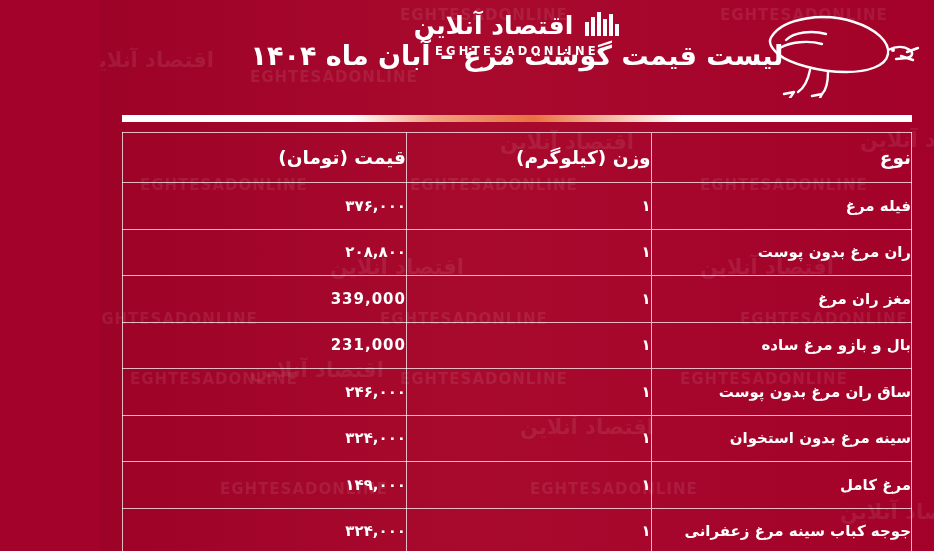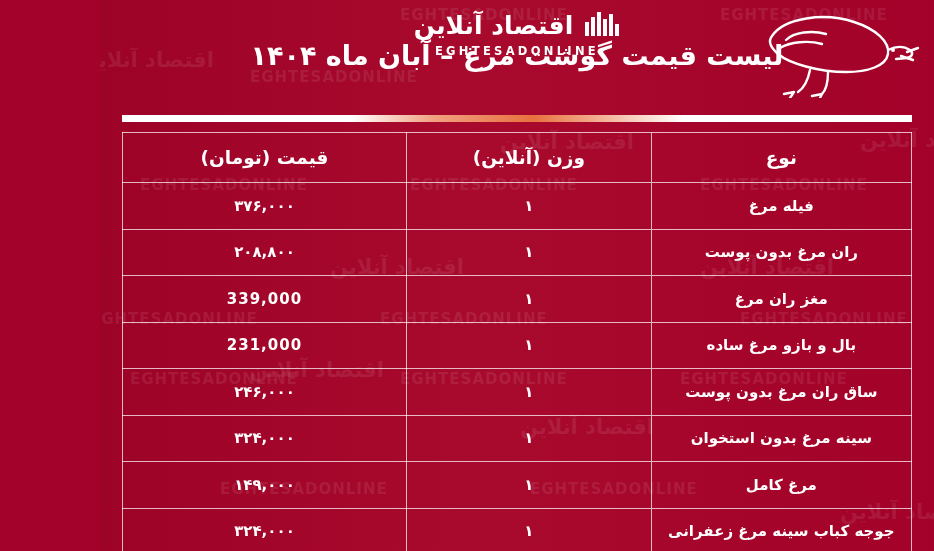--- a/index.html
+++ b/index.html
@@ -126,21 +126,21 @@
   }
   table.price-table {
     width: 100%;
     border-collapse: collapse;
     direction: rtl;
     table-layout: fixed;
   }
   table.price-table th,
   table.price-table td {
     border-bottom: 1px solid rgba(255,255,255,0.72);
-    text-align: center;
+    text-align: right;
     color: #ffffff;
     height: 45.5px;
     padding: 0;
     font-weight: bold;
   }
   table.price-table th {
     font-size: 18.5px;
     height: 49px;
   }
   table.price-table td {
@@ -239,21 +239,21 @@
   <div class="divider-wrap">
     <div class="divider"></div>
     <div class="divider-accent"></div>
   </div>
 
   <div class="table-wrap">
     <table class="price-table">
       <thead>
         <tr>
           <th class="col-type">نوع</th>
-          <th class="col-weight">وزن (آنلاین)</th>
+          <th class="col-weight">وزن (کیلوگرم)</th>
           <th class="col-price">قیمت (تومان)</th>
         </tr>
       </thead>
       <tbody>
         <tr>
           <td class="col-type">فیله مرغ</td>
           <td class="col-weight">۱</td>
           <td class="col-price">۳۷۶,۰۰۰</td>
         </tr>
         <tr>

